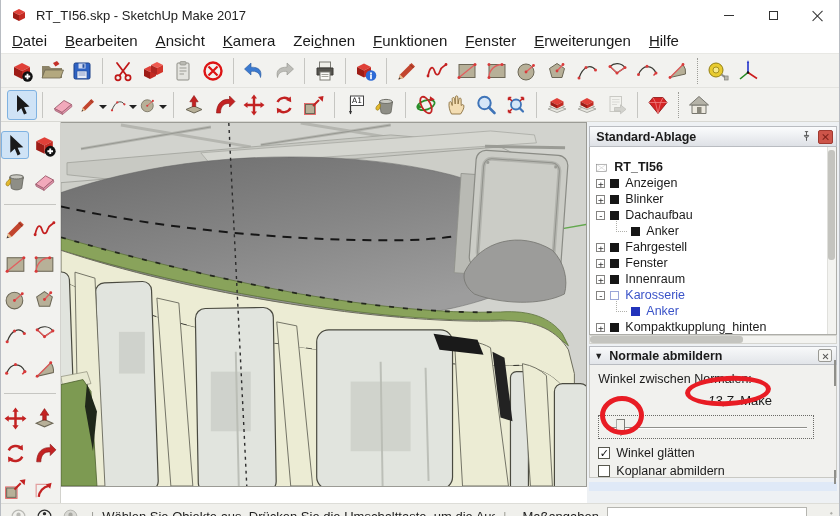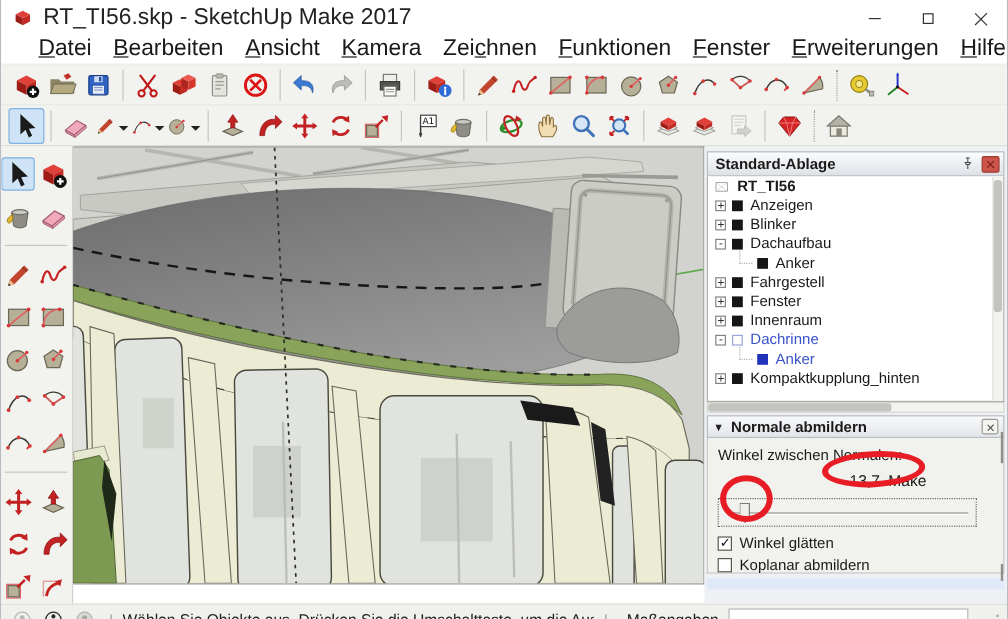--- a/index.html
+++ b/index.html
@@ -5,31 +5,31 @@
   html,body{margin:0;padding:0;background:#444;}
   *{box-sizing:border-box;}
   .window{
     position:relative;width:840px;height:516px;background:#fff;
     font-family:"Liberation Sans","DejaVu Sans",sans-serif;color:#1a1a1a;
     overflow:hidden;border-left:1px solid #b8bcc2;border-right:1px solid #b8bcc2;
   }
   
   .titlebar{height:30px;display:flex;align-items:center;padding-left:9px;background:#fff;}
   .titlebar .logo{width:18px;height:18px;margin-right:8px;flex:0 0 auto;}
-  .titlebar .title{font-size:19px;color:#222;}
+  .titlebar .title{font-size:13px;color:#222;}
   .wincontrols{margin-left:auto;display:flex;height:30px;}
   .wc{width:44px;display:flex;align-items:center;justify-content:center;cursor:default;}
   .wc-min-glyph{width:10px;border-top:1.4px solid #333;}
   .wc-max-glyph{width:9px;height:9px;border:1.2px solid #333;}
   .wc-close-glyph{position:relative;width:11px;height:11px;}
   .wc-close-glyph::before,.wc-close-glyph::after{content:"";position:absolute;left:5px;top:-1px;width:1.4px;height:14px;background:#333;}
   .wc-close-glyph::before{transform:rotate(45deg);}
   .wc-close-glyph::after{transform:rotate(-45deg);}
   
-  .menubar{height:24px;display:flex;align-items:center;padding-left:22px;background:#fff;font-size:19px;border-bottom:1px solid #e8e8e4;}
+  .menubar{height:24px;display:flex;align-items:center;padding-left:2px;background:#fff;font-size:15px;border-bottom:1px solid #e8e8e4;}
   .menu-item{padding:2px 9px 4px 9px;}
   .menu-item u{text-decoration:underline;}
   
   .toolbar{height:34px;display:flex;align-items:center;background:#f2f2ef;padding-left:6px;}
   .toolbar.row1{border-bottom:1px solid #e3e3df;}
   .toolbar.row2{border-bottom:1px solid #d8d8d3;}
   .tb-btn{width:30px;height:30px;display:flex;align-items:center;justify-content:center;border:1px solid transparent;border-radius:3px;position:relative;}
   .tb-btn svg{width:24px;height:24px;display:block;}
   .tb-btn.active{background:#cfe3f6;border-color:#7fb2e1;}
   .tb-btn.disabled{opacity:.55;}
@@ -50,21 +50,21 @@
   .tray{width:252px;background:#eef1f4;padding:4px 2px 0 2px;position:relative;}
   .tray-head{height:21px;display:flex;align-items:center;padding:0 3px 0 6px;
     background:linear-gradient(#fbfcfd,#dee1e6);border:1px solid #b9bcc1;font-weight:bold;font-size:12.5px;}
   .tray-head .spacer{flex:1;}
   .pin-btn{width:16px;height:16px;display:flex;align-items:center;justify-content:center;margin-right:4px;}
   .pin-btn svg{width:13px;height:13px;}
   .tray-close{width:15px;height:14px;background:#cd5449;border:1px solid #a03a31;border-radius:2px;position:relative;}
   .tray-close::before,.tray-close::after{content:"";position:absolute;left:6px;top:2.5px;width:1.4px;height:8px;background:#7e221b;}
   .tray-close::before{transform:rotate(45deg);}
   .tray-close::after{transform:rotate(-45deg);}
-  .tree{position:relative;height:188px;background:#fff;border:1px solid #aeaea9;border-top:none;overflow:hidden;padding:6px 0 0 4px;}
+  .tree{position:relative;height:188px;background:#fff;border:1px solid #aeaea9;border-top:none;overflow:hidden;padding:18px 0 0 4px;}
   .tree-row{height:16px;display:flex;align-items:center;font-size:12.5px;white-space:nowrap;}
   .tree-row.root{margin-top:-6px;font-weight:bold;}
   .tree-row.root svg{width:15px;height:13px;margin-right:5px;}
   .tree-row.lvl1{padding-left:2px;}
   .tree-row.lvl2{padding-left:22px;}
   .exp{width:9px;height:9px;border:1px solid #848381;background:#fff;font-size:9.5px;line-height:7px;text-align:center;color:#333;margin-right:5px;flex:0 0 auto;font-family:"DejaVu Sans Mono",monospace;}
   .conn{width:11px;height:11px;border-left:1px dotted #b0b0ab;border-bottom:1px dotted #b0b0ab;margin:-9px 4px 0 0;flex:0 0 auto;}
   .leafdots{width:12px;border-bottom:1px dotted #b0b0ab;margin-right:4px;flex:0 0 auto;}
   .sq{width:9px;height:9px;margin-right:6px;flex:0 0 auto;}
   .sq.black{background:#161616;}
@@ -78,21 +78,21 @@
   .kanten-head{height:19px;display:flex;align-items:center;gap:6px;padding:0 4px;margin-top:2px;
     background:linear-gradient(#f8f9fa,#e2e5e9);border:1px solid #b9bcc1;font-size:12.5px;font-weight:600;}
   .kanten-head .tri{font-size:9px;color:#222;}
   .kanten-head .spacer{flex:1;}
   .kanten-close{width:14px;height:13px;background:#f4f4f1;border:1px solid #9a9a95;border-radius:2px;position:relative;}
   .kanten-close::before,.kanten-close::after{content:"";position:absolute;left:6px;top:2.5px;width:1.2px;height:7px;background:#555;}
   .kanten-close::before{transform:rotate(45deg);}
   .kanten-close::after{transform:rotate(-45deg);}
   .kanten-body{background:#f1f1ee;border:1px solid #c9c9c4;border-top:none;height:113px;padding:7px 8px 0 8px;font-size:12.5px;position:relative;}
   .angle-value-row{text-align:right;padding-right:56px;margin-top:7px;font-size:13px;}
-  .angle-value-row .val{margin-right:7px;}
+  .angle-value-row .val{margin-right:7px;font-style:italic;}
   .slider-wrap{position:relative;border:1px dotted #6a6a66;height:24px;width:216px;margin:7px 0 7px 0;}
   .slider-track{position:absolute;left:6px;right:6px;top:11px;height:2px;background:#fff;border-top:1px solid #8f8f8a;}
   .slider-handle{position:absolute;width:9px;height:17px;top:3px;background:#f1f1ec;border:1px solid #7d7d78;
     clip-path:polygon(0 0,100% 0,100% 72%,50% 100%,0 72%);}
   .cb-row{display:flex;align-items:center;gap:6px;margin:4px 0;}
   .cb{width:12px;height:12px;border:1px solid #58584f;background:#fff;font-size:11px;line-height:10px;text-align:center;font-weight:bold;color:#111;flex:0 0 auto;}
   .cb.checked::after{content:"✓";}
   .tray-bottom{height:9px;background:#dfe9f7;margin-top:4px;}
   .mini-scroll{position:absolute;width:2px;background:#8f8f8a;right:3px;}
   
@@ -879,21 +879,21 @@
             <span class="lbl">Fenster</span>
           </div>
           <div class="tree-row lvl1">
             <span class="exp">+</span>
             <span class="sq black"></span>
             <span class="lbl">Innenraum</span>
           </div>
           <div class="tree-row lvl1 blue">
             <span class="exp">-</span>
             <span class="sq outline"></span>
-            <span class="lbl">Dachrinne</span>
+            <span class="lbl">Karosserie</span>
           </div>
           <div class="tree-row lvl2 blue">
             <span class="conn"></span>
             <span class="sq bluefill"></span>
             <span class="lbl">Anker</span>
           </div>
           <div class="tree-row lvl1">
             <span class="exp">+</span>
             <span class="sq black"></span>
             <span class="lbl">Kompaktkupplung_hinten</span>

